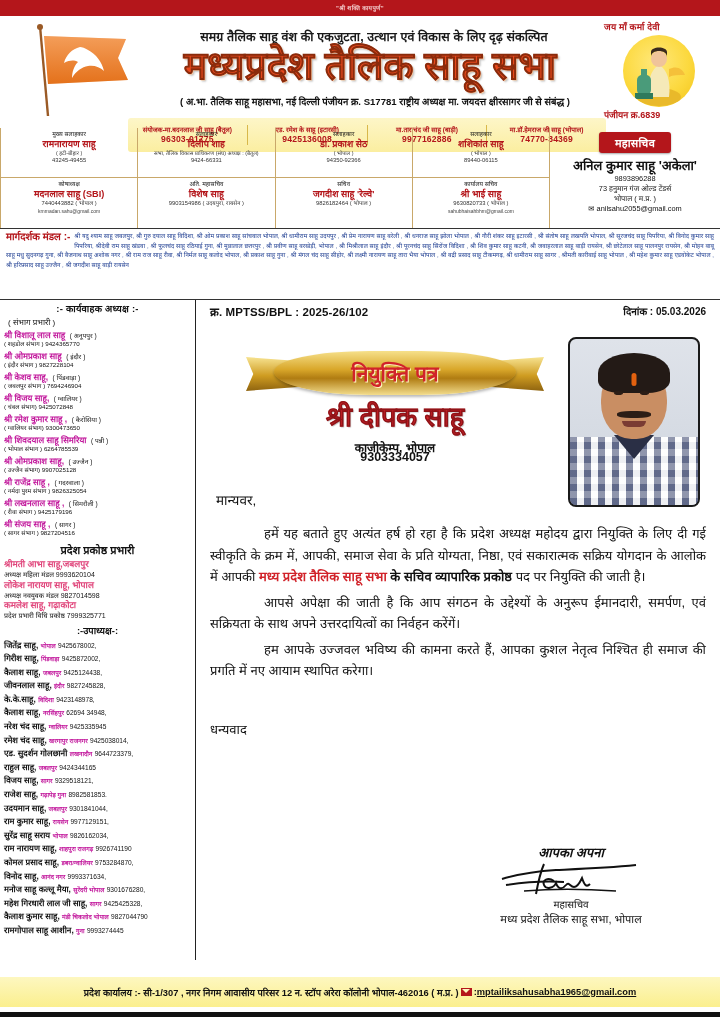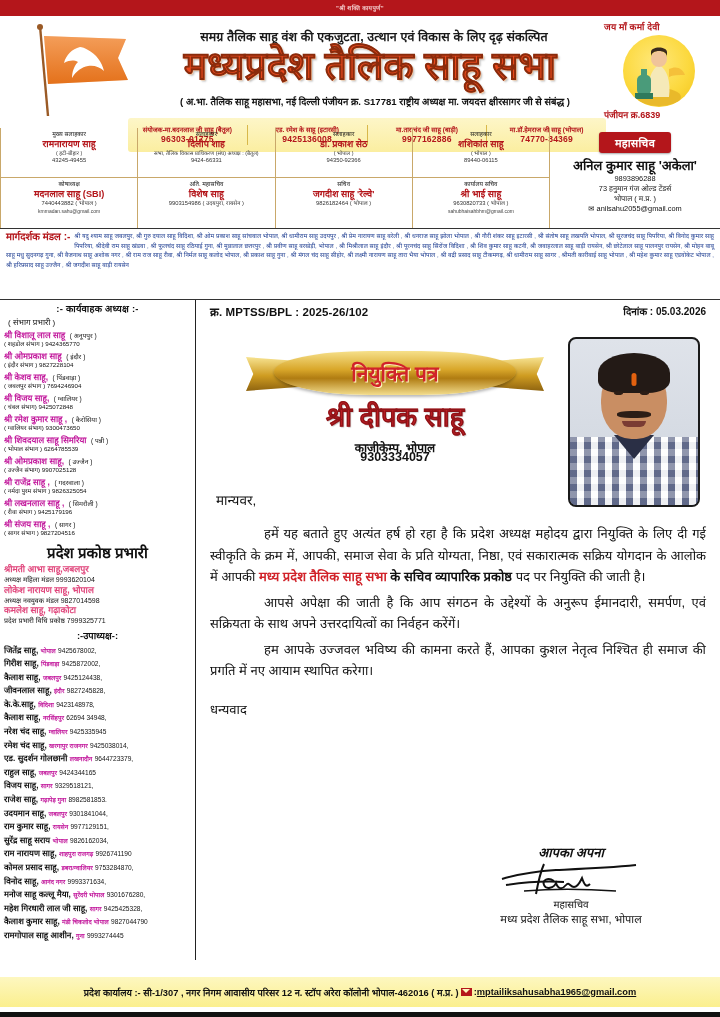--- a/index.html
+++ b/index.html
@@ -149,21 +149,21 @@
   .sb-title{
     text-align:center;font-size:9.5px;font-weight:bold;color:#111;
     letter-spacing:.2px;margin-bottom:1px;
   }
   .sb-sub{font-size:8px;color:#111;margin:0 0 1px 4px;}
   .sb-row{line-height:9.4px;margin-bottom:0px;}
   .sb-nm{font-size:8.4px;font-weight:bold;color:#c2189c;}
   .sb-loc{font-size:6.6px;color:#111;}
   .sb-meta{font-size:6.2px;color:#111;line-height:8.6px;display:block;}
   .sb-h2{
-    text-align:center;font-size:15px;font-weight:bold;color:#111;
+    text-align:center;font-size:11px;font-weight:bold;color:#111;
     margin:4px 0 2px;
   }
   .sb-pink{font-size:8.8px;font-weight:bold;color:#e0457b;line-height:11px;}
   .sb-plain{font-size:7px;color:#111;line-height:9.5px;}
   .sb-h3{
     text-align:center;font-size:9.4px;font-weight:bold;color:#111;margin:3px 0 2px;
   }
   .vp-row{font-size:8.3px;font-weight:bold;color:#111;line-height:12.6px;}
   .vp-row .d{font-size:6.2px;font-weight:bold;color:#c2189c;}
   .vp-row .num{font-size:6.6px;font-weight:normal;color:#111;}
@@ -260,21 +260,21 @@
 
   .salute{font-size:13.5px;color:#111;margin:2px 0 14px 6px;}
   .para{
     font-size:13px;line-height:21.5px;color:#111;text-align:justify;
     margin:1px 0 4px 0;
   }
   .para.ind{text-indent:54px;}
   .hl{color:#d1232a;font-weight:bold;}
   .bold{font-weight:bold;}
 
-  .thanks{font-size:13px;color:#111;margin-top:18px;}
+  .thanks{font-size:13px;color:#111;margin-top:38px;}
   .signblk{
     position:absolute;right:34px;bottom:34px;width:230px;text-align:center;
   }
   .signblk .yours{font-size:13px;font-weight:bold;color:#111;font-style:italic;}
   .signblk .sig{
     height:34px;position:relative;margin:2px 0 0;
   }
   .signblk .sig svg{position:absolute;left:50%;top:0;transform:translateX(-50%);}
   .signblk .sname{font-size:14.5px;font-weight:bold;color:#b4161b;letter-spacing:.2px;}
   .signblk .srole{font-size:10px;color:#111;}

